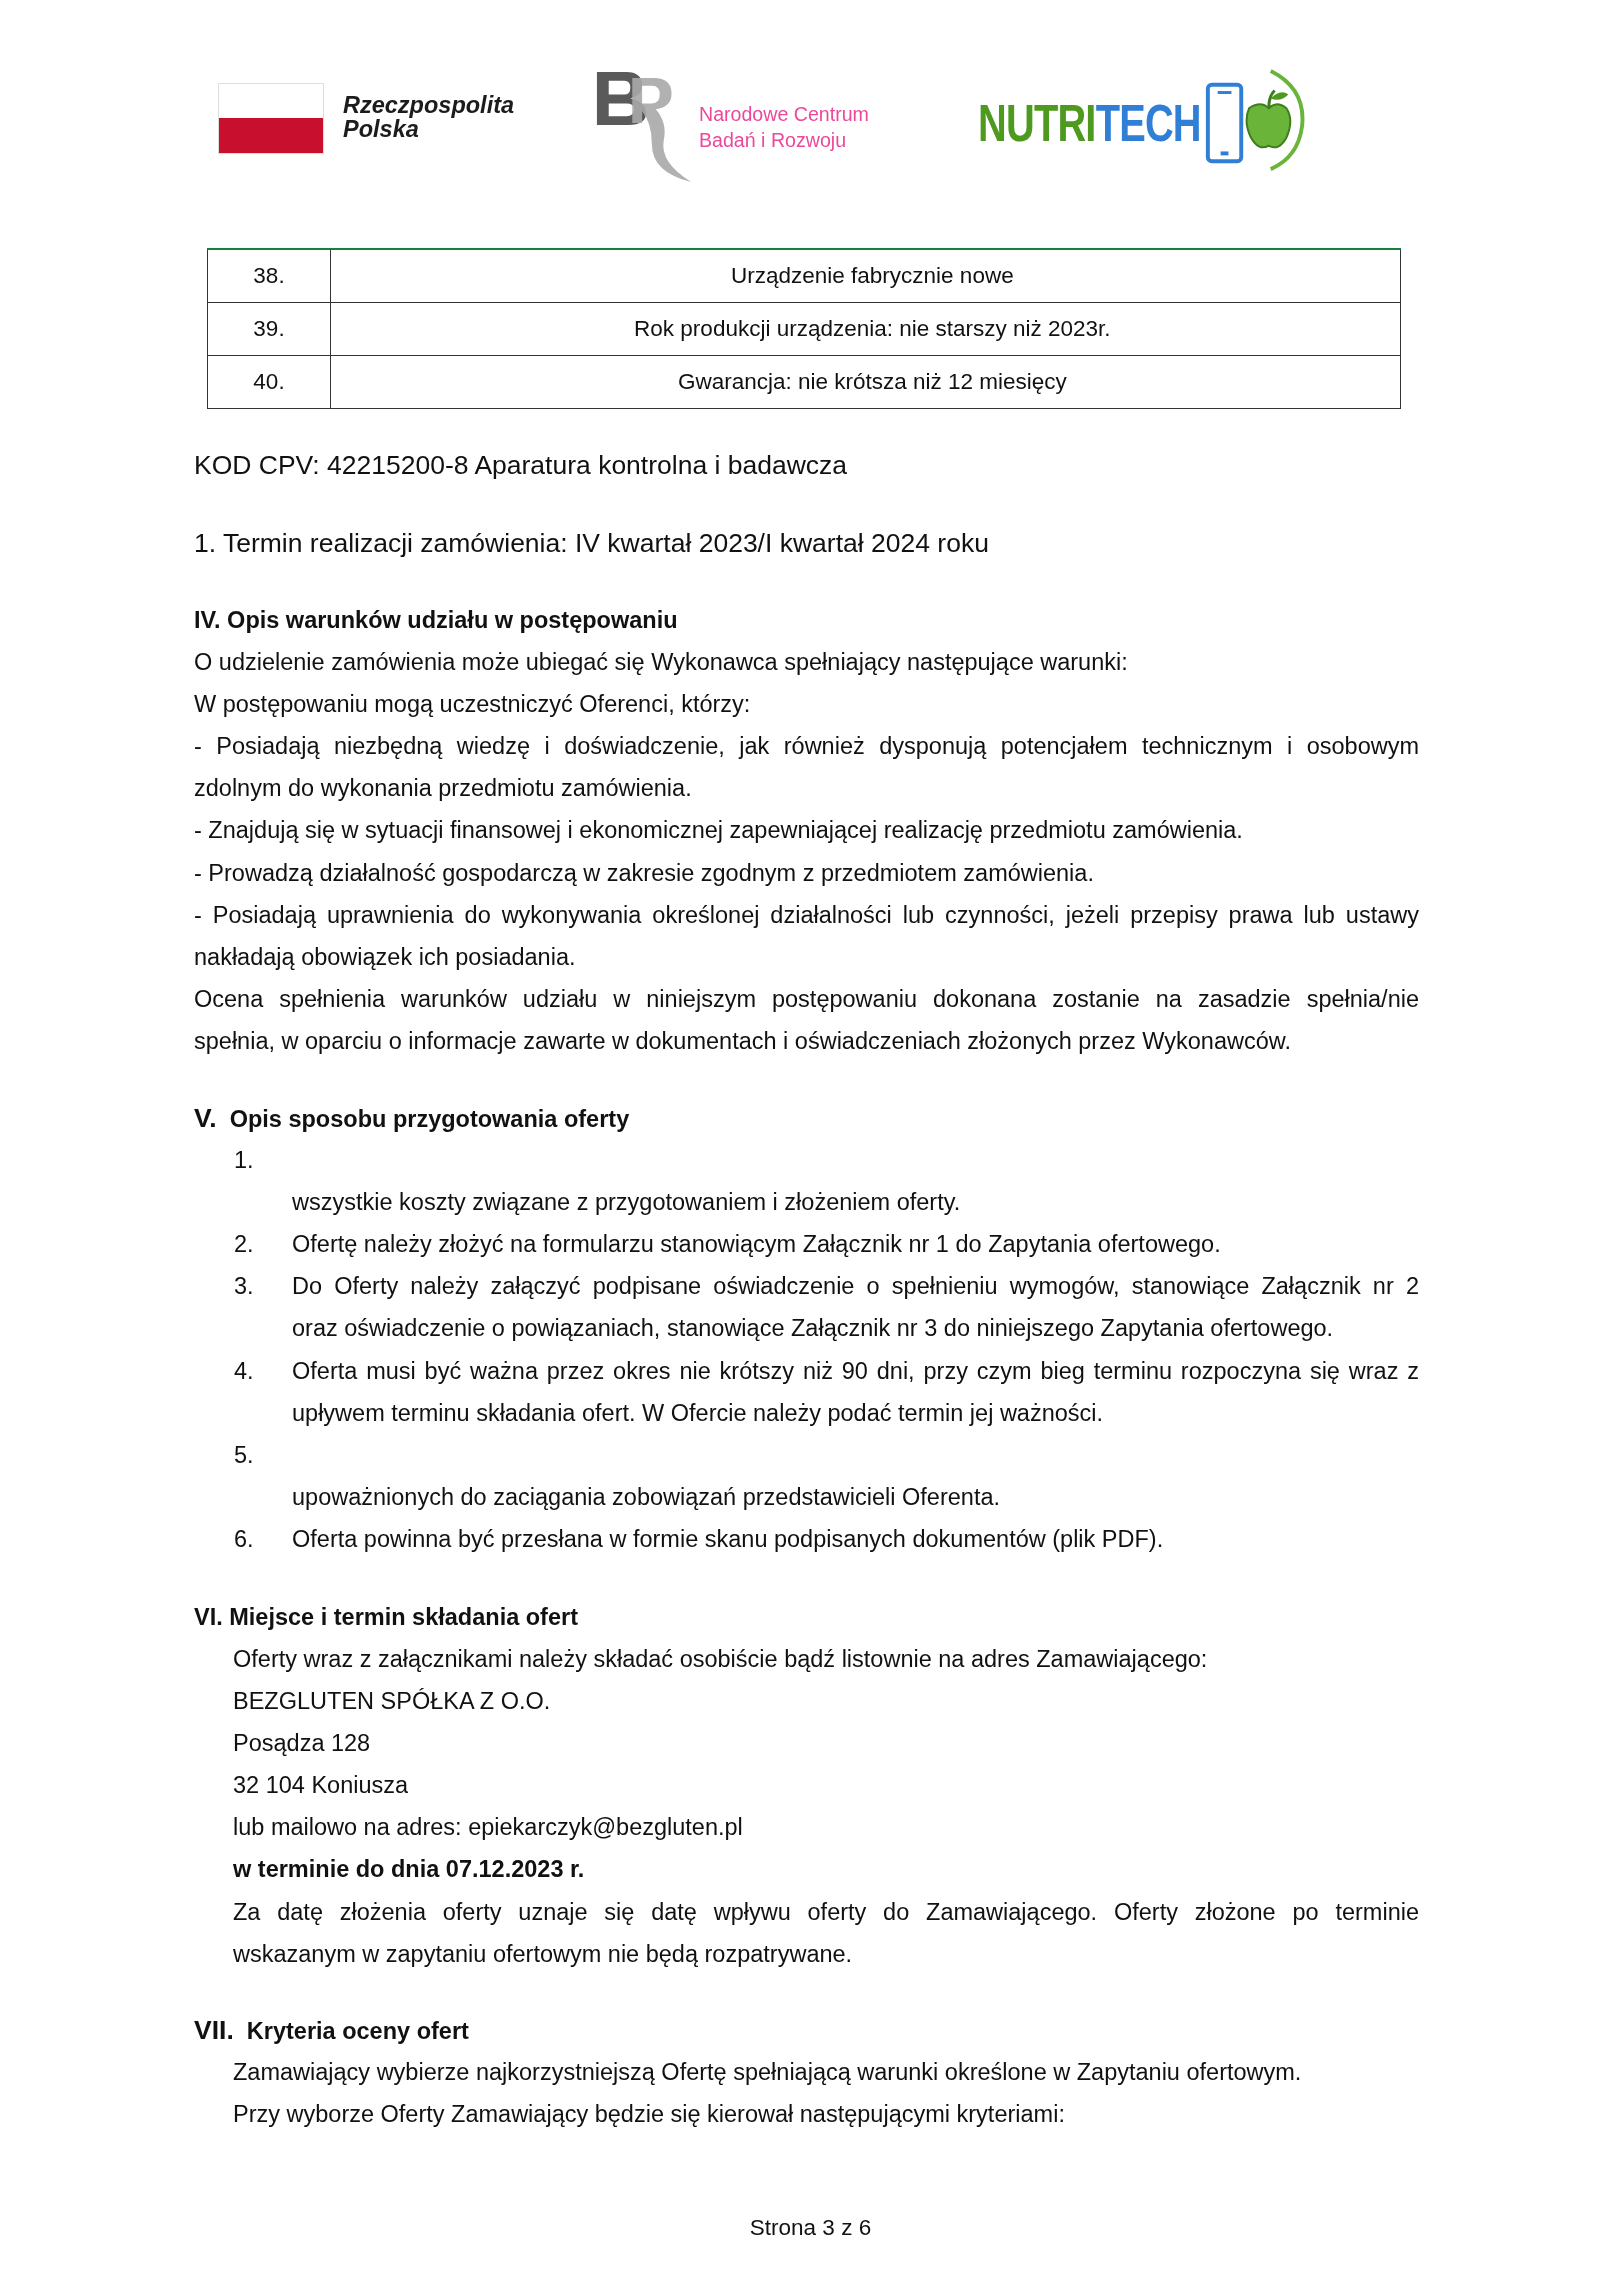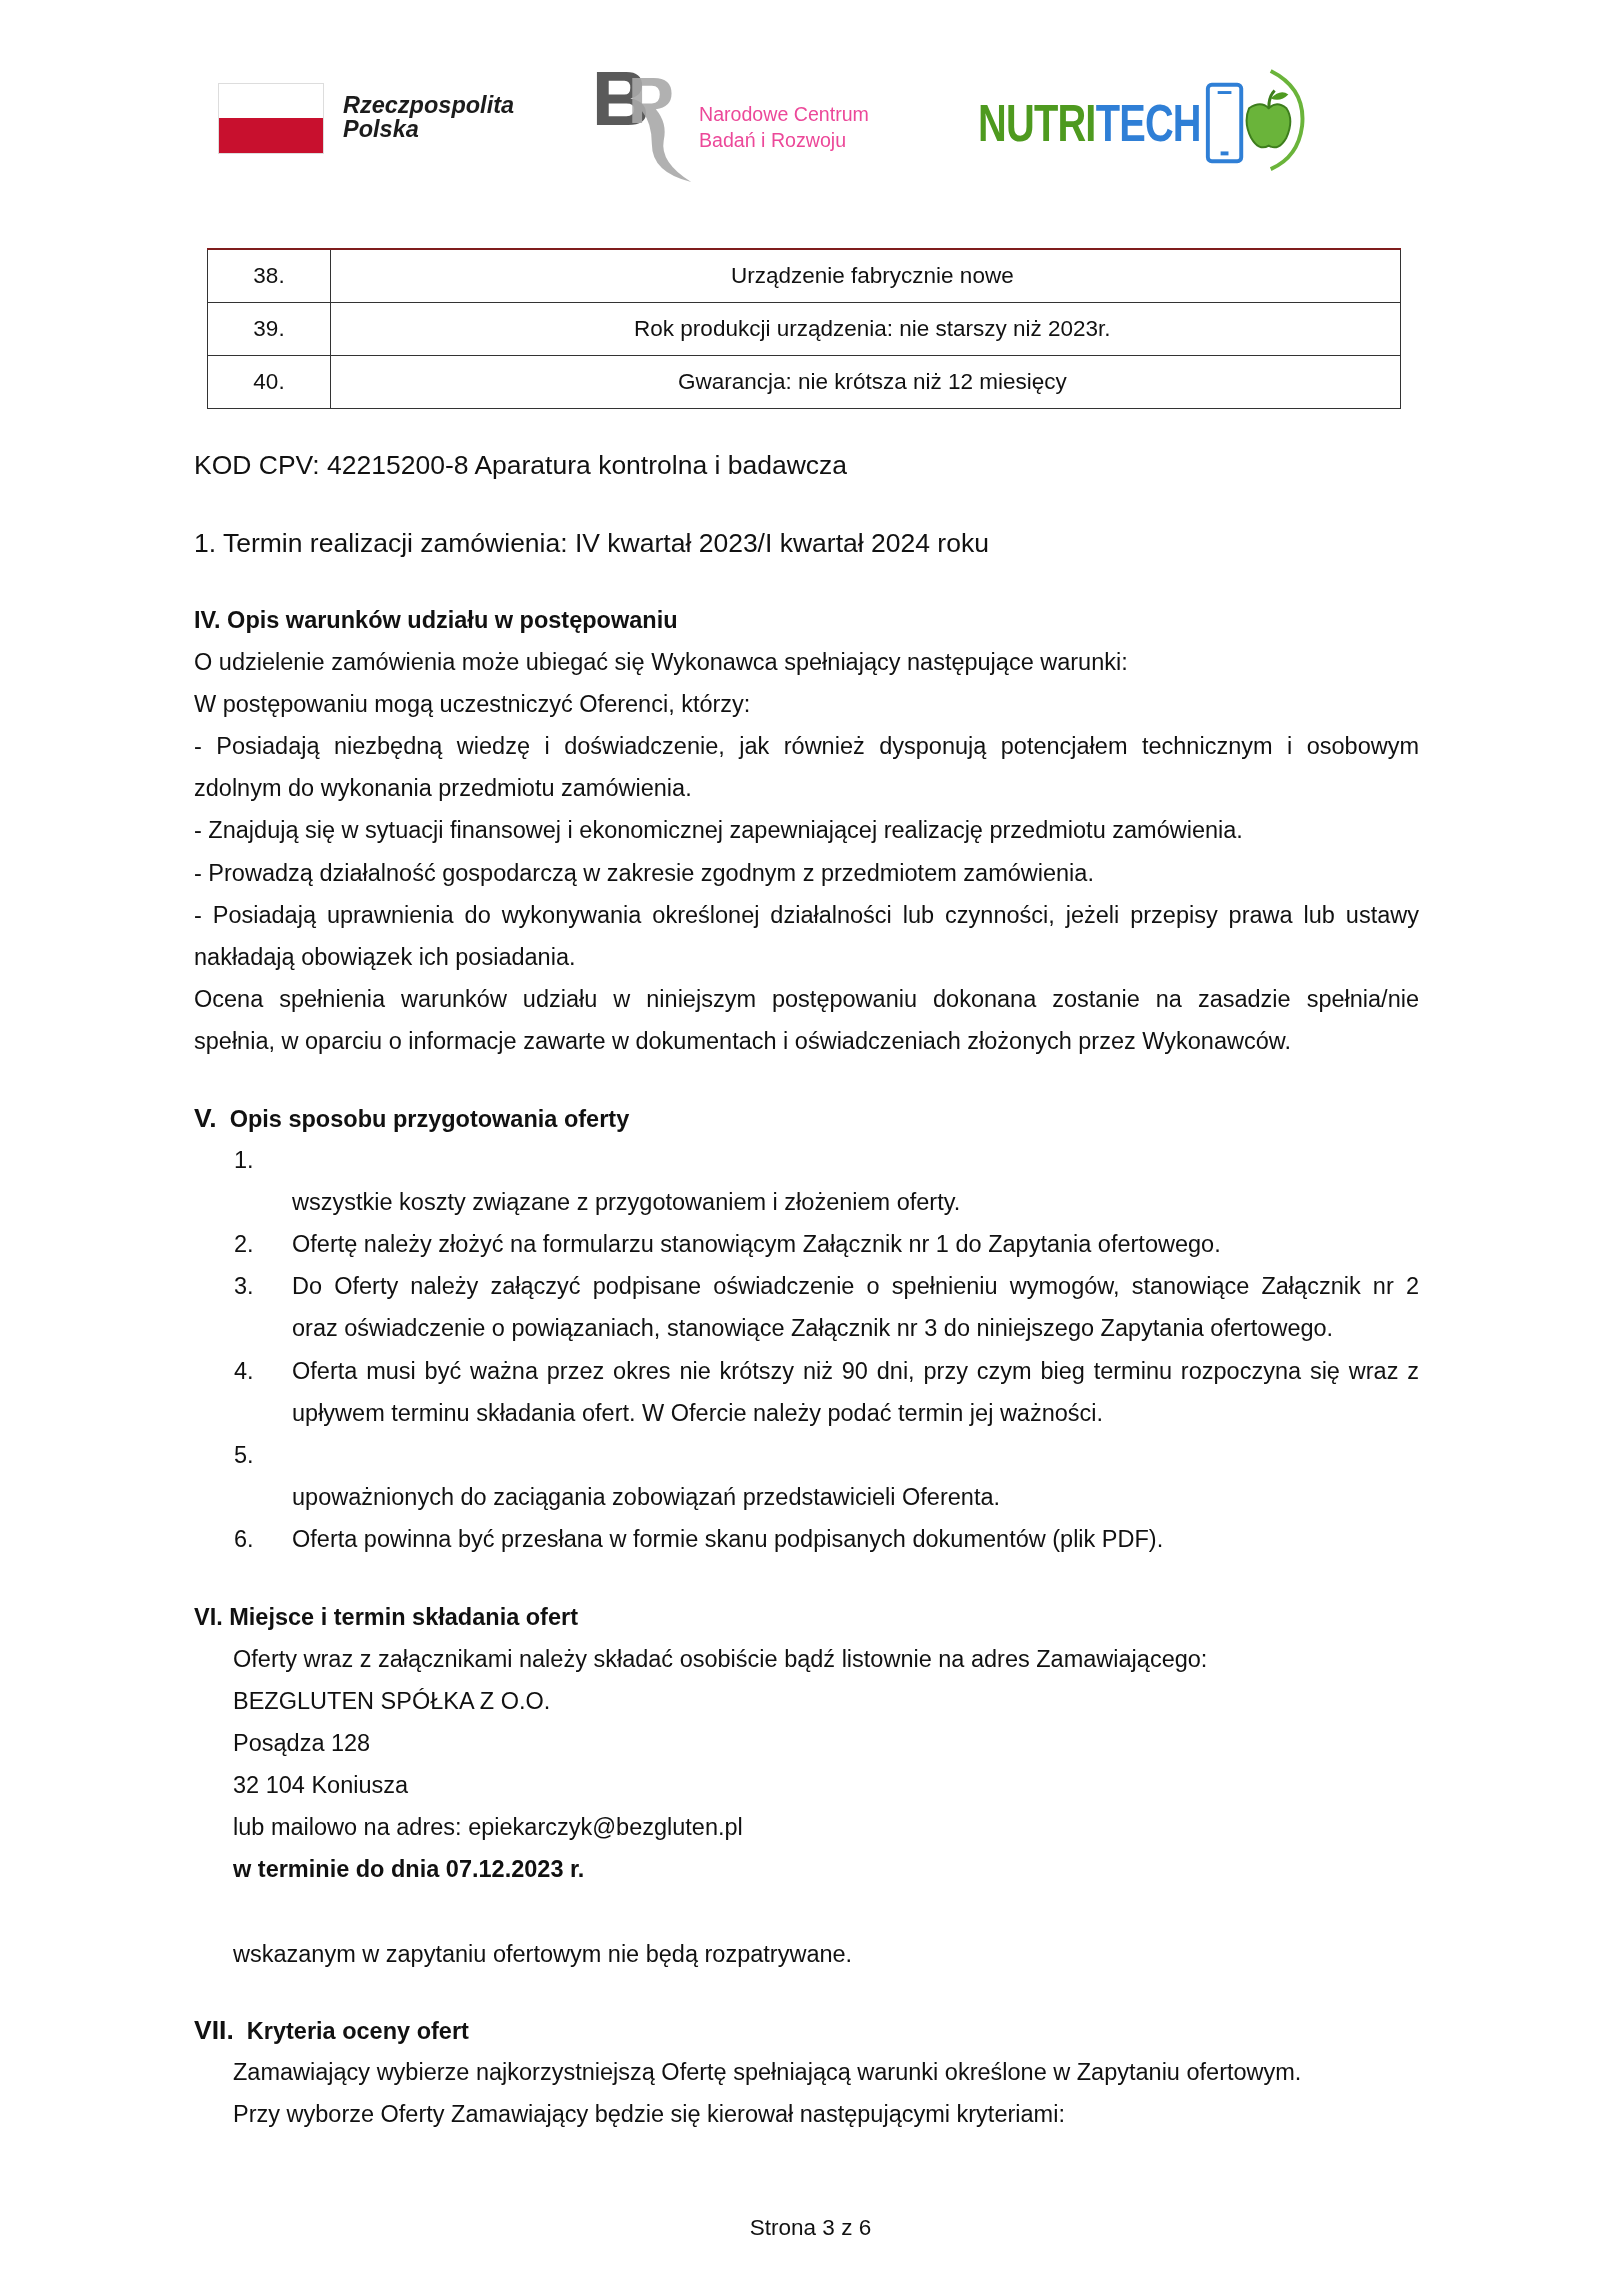--- a/index.html
+++ b/index.html
@@ -21,21 +21,21 @@
   .logo-nutri .word { position: absolute; left: 2.9px; top: 27.4px; font-size: 51px; font-weight: bold; letter-spacing: -1px; transform: scaleX(0.78); transform-origin: left center; line-height: 59px; }
   .logo-nutri .word .g { color: #4e9a1f; }
   .logo-nutri .word .b { color: #2f7fd6; }
   .logo-nutri svg { position: absolute; left: 225px; top: 0; }
 
   
   .spec-table { position: absolute; left: 207px; top: 248px; width: 1194px; border-collapse: collapse; font-family: "Liberation Sans", sans-serif; font-size: 22.5px; }
   .spec-table td { border: 1.5px solid #333; height: 52px; padding: 0; vertical-align: middle; text-align: center; }
   .spec-table td.num { width: 122px; text-align: center; }
   .spec-table td.txt { padding-left: 13.7px; }
-  .spec-table tr:first-child td { border-top: 2px solid #7f1d1d; }
+  .spec-table tr:first-child td { border-top: 2px solid #15803d; }
 
   .line { position: absolute; left: 194px; font-size: 23.5px; line-height: 29px; white-space: nowrap; }
   .big { font-size: 26.5px; }
   .bold { font-weight: bold; }
   .just { width: 1225px; text-align: justify; text-align-last: justify; white-space: normal; }
   .hdr { position: absolute; left: 194px; font-size: 23.5px; font-weight: bold; white-space: nowrap; line-height: 29px; }
   .hdr .roman-big { font-size: 26.5px; }
 
   .item-num { position: absolute; left: 234px; font-size: 23.5px; line-height: 29px; }
   .item-txt { position: absolute; left: 292px; font-size: 23.5px; line-height: 29px; white-space: nowrap; }
@@ -149,20 +149,21 @@
   <div class="item-num" style="top:1525px">6.</div>
   <div class="item-txt" style="top:1525px">Oferta powinna być przesłana w formie skanu podpisanych dokumentów (plik PDF).</div>
 
   <div class="hdr" style="top:1603px">VI. Miejsce i termin składania ofert</div>
   <div class="indent" style="top:1645px">Oferty wraz z załącznikami należy składać osobiście bądź listownie na adres Zamawiającego:</div>
   <div class="indent" style="top:1687px">BEZGLUTEN SPÓŁKA Z O.O.</div>
   <div class="indent" style="top:1729px">Posądza 128</div>
   <div class="indent" style="top:1771px">32 104 Koniusza</div>
   <div class="indent" style="top:1813px">lub mailowo na adres: epiekarczyk@bezgluten.pl</div>
   <div class="indent bold" style="top:1855px">w terminie do dnia 07.12.2023 r.</div>
+  <div class="indent just" style="top:1898px">Za datę złożenia oferty uznaje się datę wpływu oferty do Zamawiającego. Oferty złożone po terminie</div>
   <div class="indent" style="top:1940px">wskazanym w zapytaniu ofertowym nie będą rozpatrywane.</div>
 
   <div class="hdr" style="top:2016px">
     <span class="roman-big">VII.</span>&nbsp;
     <span>Kryteria oceny ofert</span>
   </div>
   <div class="indent" style="top:2058px">Zamawiający wybierze najkorzystniejszą Ofertę spełniającą warunki określone w Zapytaniu ofertowym.</div>
   <div class="indent" style="top:2100px">Przy wyborze Oferty Zamawiający będzie się kierował następującymi kryteriami:</div>
 
   <div class="footer">Strona 3 z 6</div>

